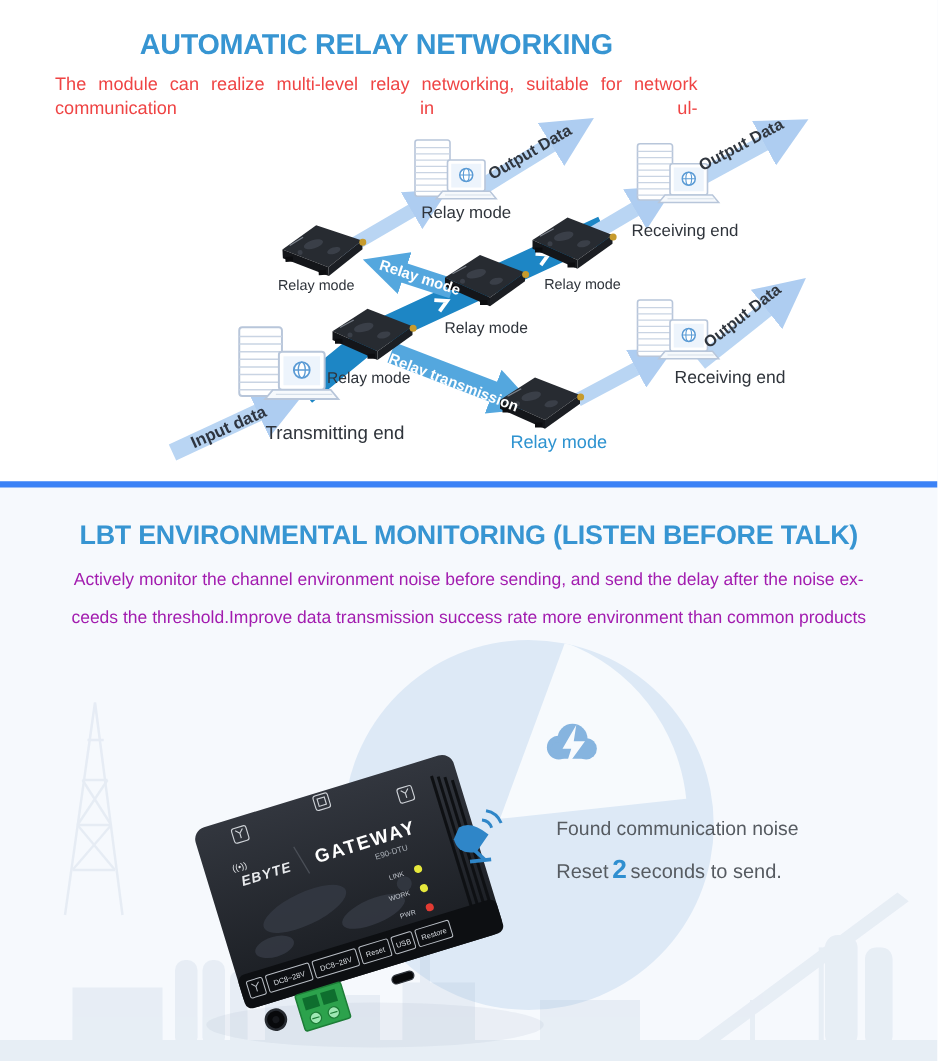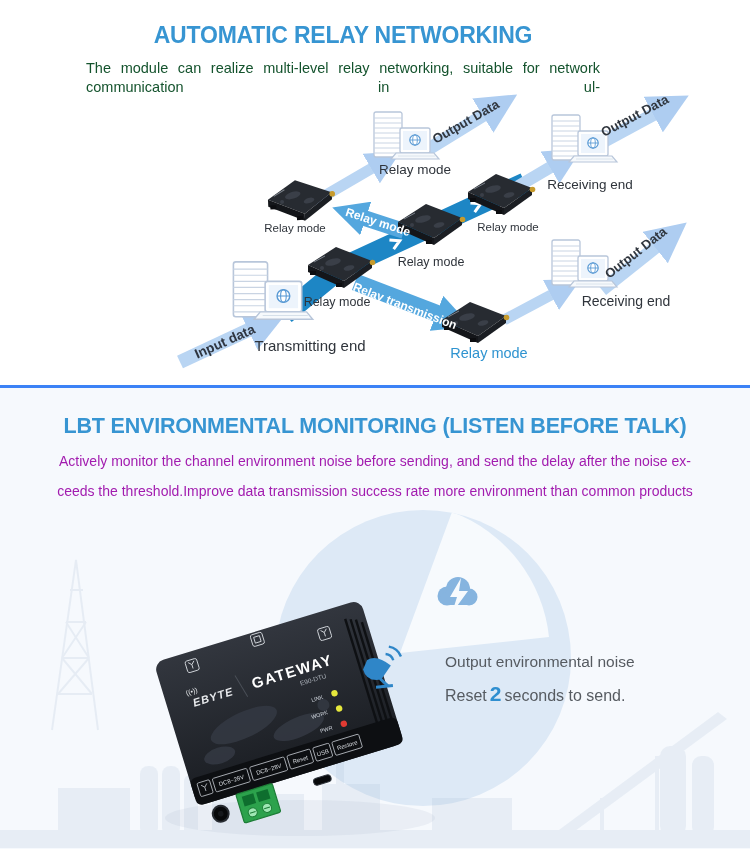--- a/index.html
+++ b/index.html
@@ -1,24 +1,24 @@
 <!DOCTYPE html>
 <html><head>
 <meta charset="utf-8">
 <style>
   html,body{margin:0;padding:0;}
   body{width:750px;height:849px;overflow:hidden;background:#fff;
        font-family:"Liberation Sans", sans-serif;}
-  .sec1{position:relative;width:602px;height:385px;background:#fff;margin-left:42px;}
+  .sec1{position:relative;width:602px;height:385px;background:#fff;}
   .sec1 h1{margin:0;padding-top:22px;text-align:center;font-size:23px;font-weight:bold;
            color:#3795d2;letter-spacing:-0.2px;}
-  .sec1 .sub{margin:10px 44px 0;font-size:14.5px;line-height:19px;color:#14532d;
+  .sec1 .sub{margin:10px 44px 0;font-size:14.5px;line-height:19px;color:#ef4444;
              text-align:justify;text-align-last:justify;word-spacing:2px;}
   .diagram{position:absolute;top:90px;left:0;display:block;}
-  .sec2{position:relative;width:750px;height:464px;background:#f6f9fd;border-top:3px solid #3b82f6;box-sizing:border-box;}
+  .sec2{position:relative;width:750px;height:464px;background:#f6f9fd;border-top:5px solid #3b82f6;box-sizing:border-box;}
   .sec2 h2{margin:0;padding-top:26px;text-align:center;font-size:21.5px;font-weight:bold;
            color:#3795d2;letter-spacing:-0.2px;}
   .sec2 .b{margin:4px auto 0;width:680px;text-align:center;font-size:14px;line-height:26px;color:#a21caf;}
   .sec2 .b.first{margin-top:9px;}
   .visual{position:absolute;top:110px;left:0;width:750px;height:354px;}
   .visual svg{position:absolute;top:0;left:0;}
   .callout{position:absolute;top:155px;left:445px;color:#565b61;}
   .callout .c1{font-size:15.5px;}
   .callout .c2{font-size:16px;margin-top:11px;}
   .callout .c2 .num{font-size:21px;font-weight:bold;color:#2f8fd0;padding:0 3px;}
@@ -257,18 +257,18 @@
         <g transform="translate(377,170) rotate(-6)">
           <path d="M-14,0 Q-12,13 3,12 L14,-1 Q1,-14 -9,-9 Z" fill="#2f86c8"></path>
           <line x1="2" y1="11" x2="9" y2="19" stroke="#2f86c8" stroke-width="3"></line>
           <line x1="-3" y1="19" x2="14" y2="19" stroke="#2f86c8" stroke-width="3"></line>
           <path d="M10,-13 a9,9 0 0 1 7,7" fill="none" stroke="#2f86c8" stroke-width="2.4"></path>
           <path d="M14,-20 a16,16 0 0 1 11,11" fill="none" stroke="#2f86c8" stroke-width="2.4"></path>
         </g>
       </svg>
 
       <div class="callout">
-        <div class="c1">Output environmental noise</div>
+        <div class="c1">Found communication noise</div>
         <div class="c2"><span>Reset</span><span class="num">2</span><span>seconds to send.</span></div>
       </div>
     </div>
   </section>
 </div>
 
 </body></html>

